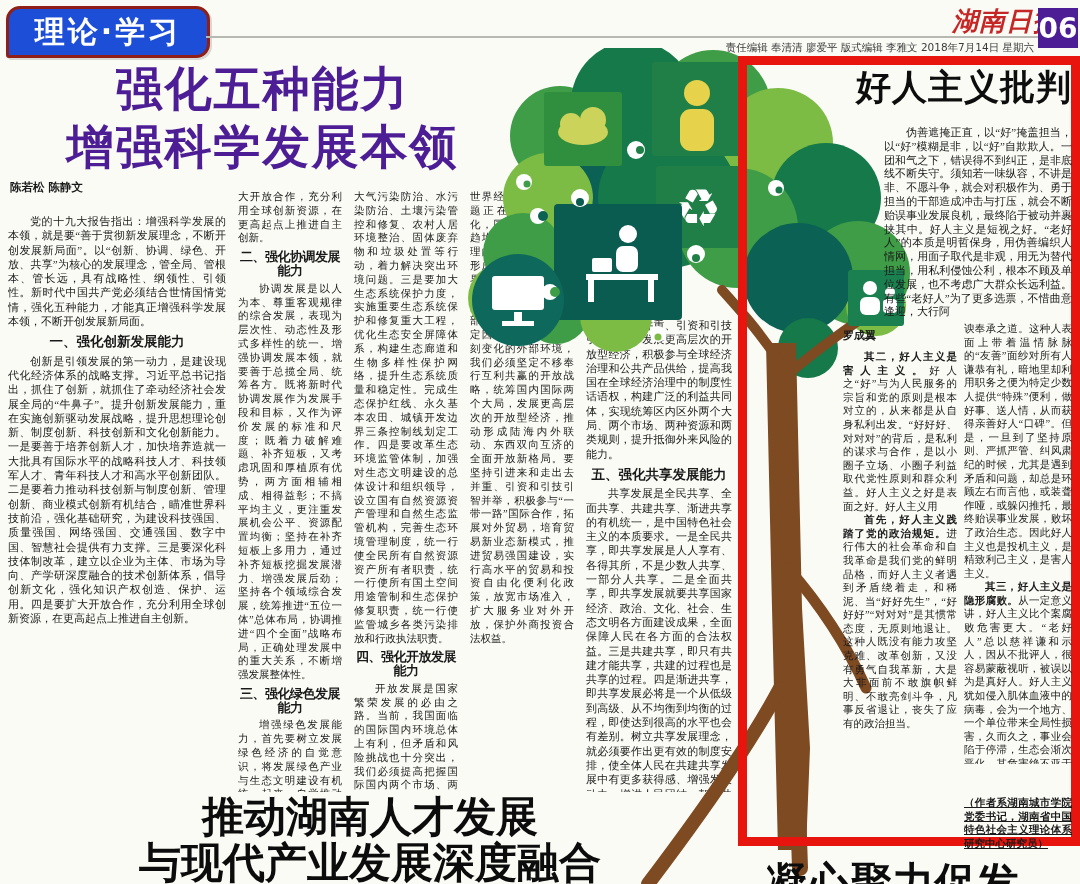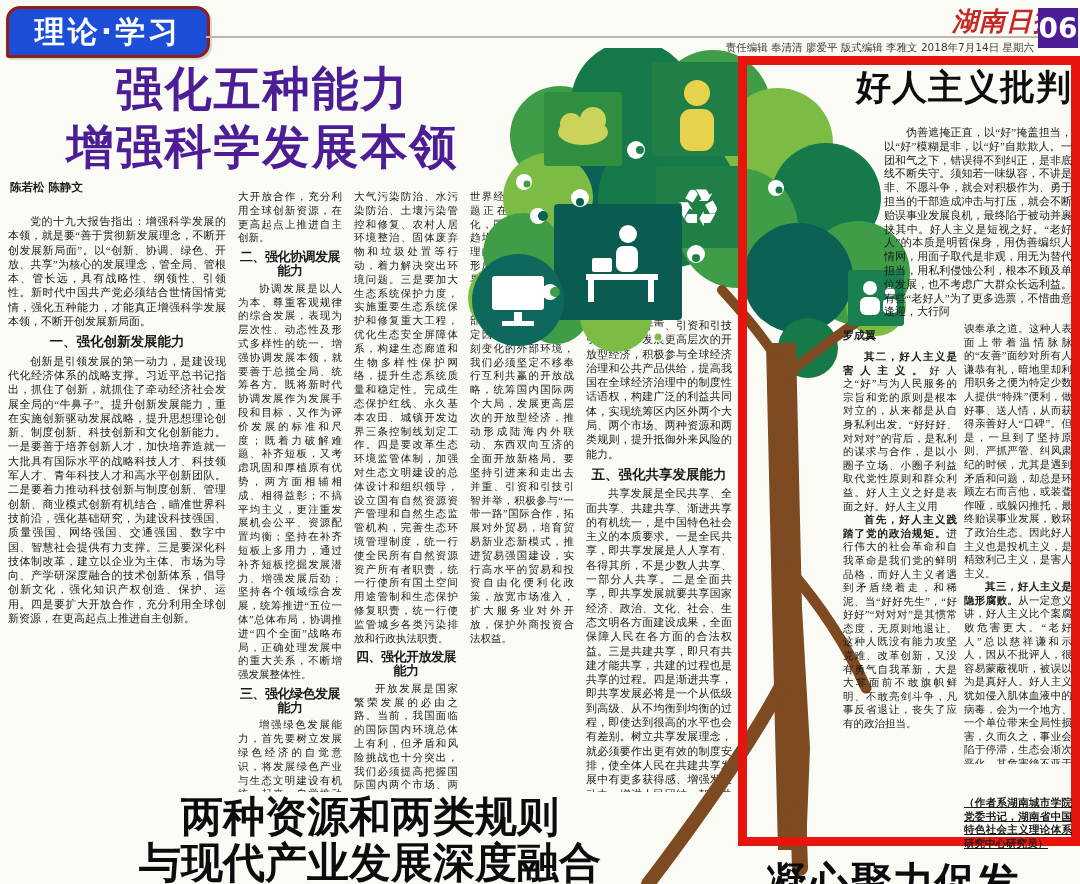--- a/index.html
+++ b/index.html
@@ -220,16 +220,16 @@
 
 <div id="rright" class="np-col">
   <p style="text-indent:0">谀奉承之道。这种人表面上带着温情脉脉的“友善”面纱对所有人谦恭有礼，暗地里却利用职务之便为特定少数人提供“特殊”便利，做好事、送人情，从而获得亲善好人“口碑”。但是，一旦到了坚持原则、严抓严管、纠风肃纪的时候，尤其是遇到矛盾和问题，却总是环顾左右而言他，或装聋作哑，或躲闪推托，最终贻误事业发展，败坏了政治生态。因此好人主义也是投机主义，是精致利己主义，是害人主义。</p>
   <p><span class="lead">其三，好人主义是隐形腐败。</span><span>从一定意义讲，好人主义比个案腐败危害更大。“老好人”总以慈祥谦和示人，因从不批评人，很容易蒙蔽视听，被误以为是真好人。好人主义犹如侵入肌体血液中的病毒，会为一个地方、一个单位带来全局性损害，久而久之，事业会陷于停滞，生态会渐次恶化，其危害绝不亚于慢性自杀。</span></p>
 
 </div>
 
 <div id="rattr" class="np-col attr">（作者系湖南城市学院党委书记，湖南省中国特色社会主义理论体系研究中心研究员）</div>
 
 <div class="bhead">
-  <div>两种资源和两类规则</div>
+  <div>推动湖南人才发展</div>
   <div>与现代产业发展深度融合</div>
 </div>
 <div class="bpartial">凝心聚力促发展</div>
 
 </body></html>

